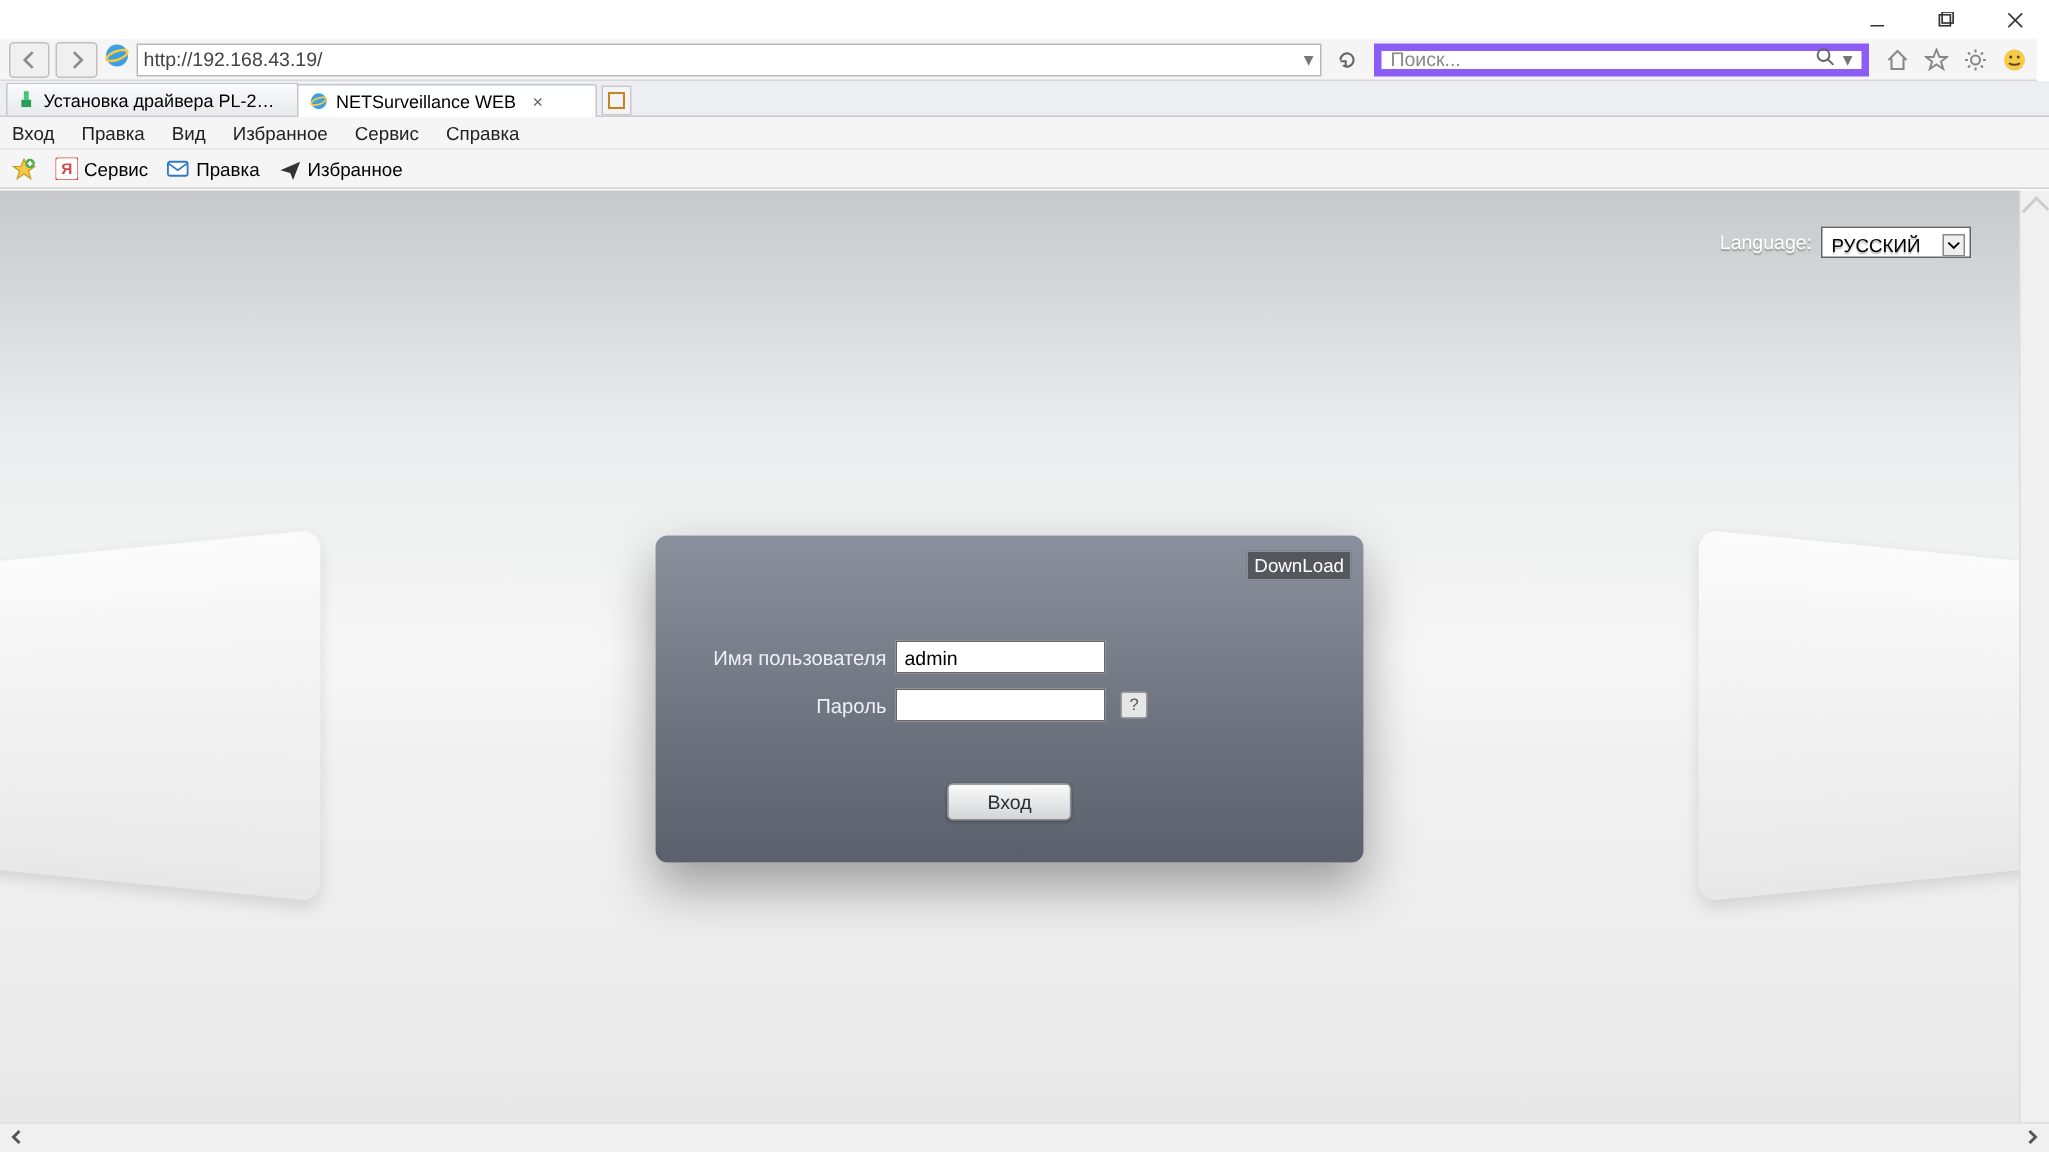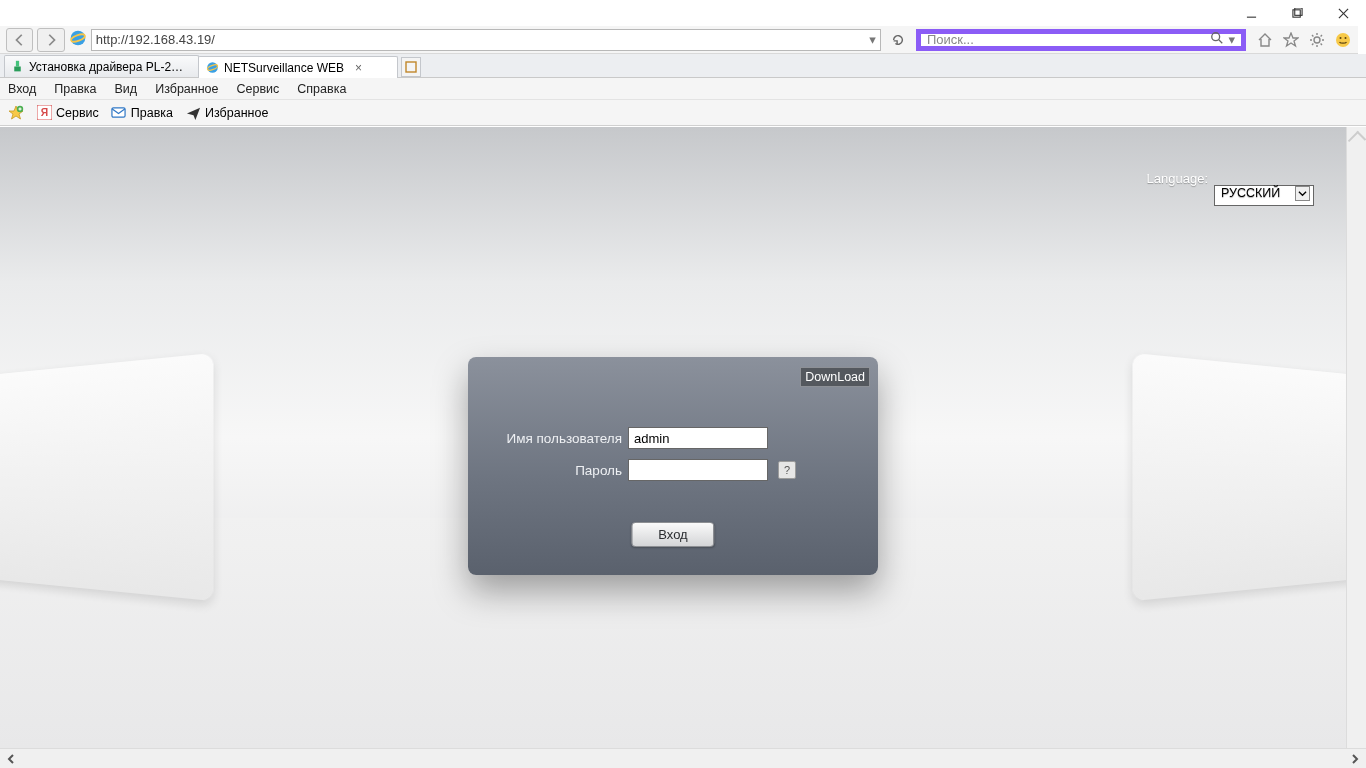--- a/index.html
+++ b/index.html
@@ -62,37 +62,37 @@
   .right-gutter { position:absolute; top:127px; right:0; width:20px; bottom:20px;
                   background:#f0f0f0; border-left:1px solid #dcdcdc; }
   .right-gutter::after{ content:""; position:absolute; top:6px; left:4px; width:10px; height:12px;
                   border-left:2px solid #9a9a9a; border-top:2px solid #9a9a9a;
                   transform:rotate(45deg); opacity:.4; }
 
   
   .lang-wrap { position:absolute; top:24px; right:32px; display:flex; align-items:center; gap:6px;
                color:#fff; font-size:13px; text-shadow:0 1px 1px rgba(0,0,0,.3); }
   .lang-select { width:100px; height:21px; background:#fff; border:1px solid #666;
-                 display:flex; align-items:flex-start; justify-content:space-between;
-                 padding:0 3px 0 6px; font-size:12.5px; color:#000;margin-top:34px; }
+                 display:flex; align-items:flex-end; justify-content:space-between;
+                 padding:0 3px 0 6px; font-size:12.5px; color:#000; }
   .lang-select .caret { width:15px; height:15px; background:#efefef; border:1px solid #888;
                         display:flex; align-items:center; justify-content:center; }
 
   
   .wall-left, .wall-right { position:absolute; top:240px; width:300px; height:220px;
       background:linear-gradient(#fbfbfb,#e8e8e8); border-radius:12px;
       box-shadow:0 4px 10px rgba(0,0,0,.12); }
   .wall-left  { left:-80px;  transform:perspective(700px) rotateY(-32deg); }
   .wall-right { right:-80px; transform:perspective(700px) rotateY( 32deg); }
   .floor { position:absolute; left:0; right:0; bottom:0; height:230px;
            background:linear-gradient(#f1f1f1,#e8e8e9); }
 
   
   .login-panel { position:absolute; left:50%; top:230px; transform:translateX(-50%);
-                 width:410px; height:218px; border-radius:8px;
+                 width:472px; height:218px; border-radius:8px;
                  background:linear-gradient(#8b919c 0%, #6e7581 55%, #5a616d 100%);
                  box-shadow:0 16px 34px rgba(0,0,0,.35); color:#e7e9ec; font-size:13.5px; }
   .download-btn { position:absolute; top:10px; right:8px; padding:2px 4px;
                   background:#54585e; border:1px solid #8d9096; color:#fff; font-size:12.5px; }
   .form-row { position:absolute; left:0; width:100%; display:flex; align-items:center; }
   .form-row label { width:160px; text-align:right; padding-right:6px; color:#eef0f3; }
   .form-row input { width:140px; height:22px; border:1px solid #666; padding:0 5px;
                     font-size:13px; background:#fff; color:#000; }
   .row-user { top:70px; } .row-pass { top:102px; }
   .help-btn { width:18px; height:18px; margin-left:10px; background:#e6e6e6;

